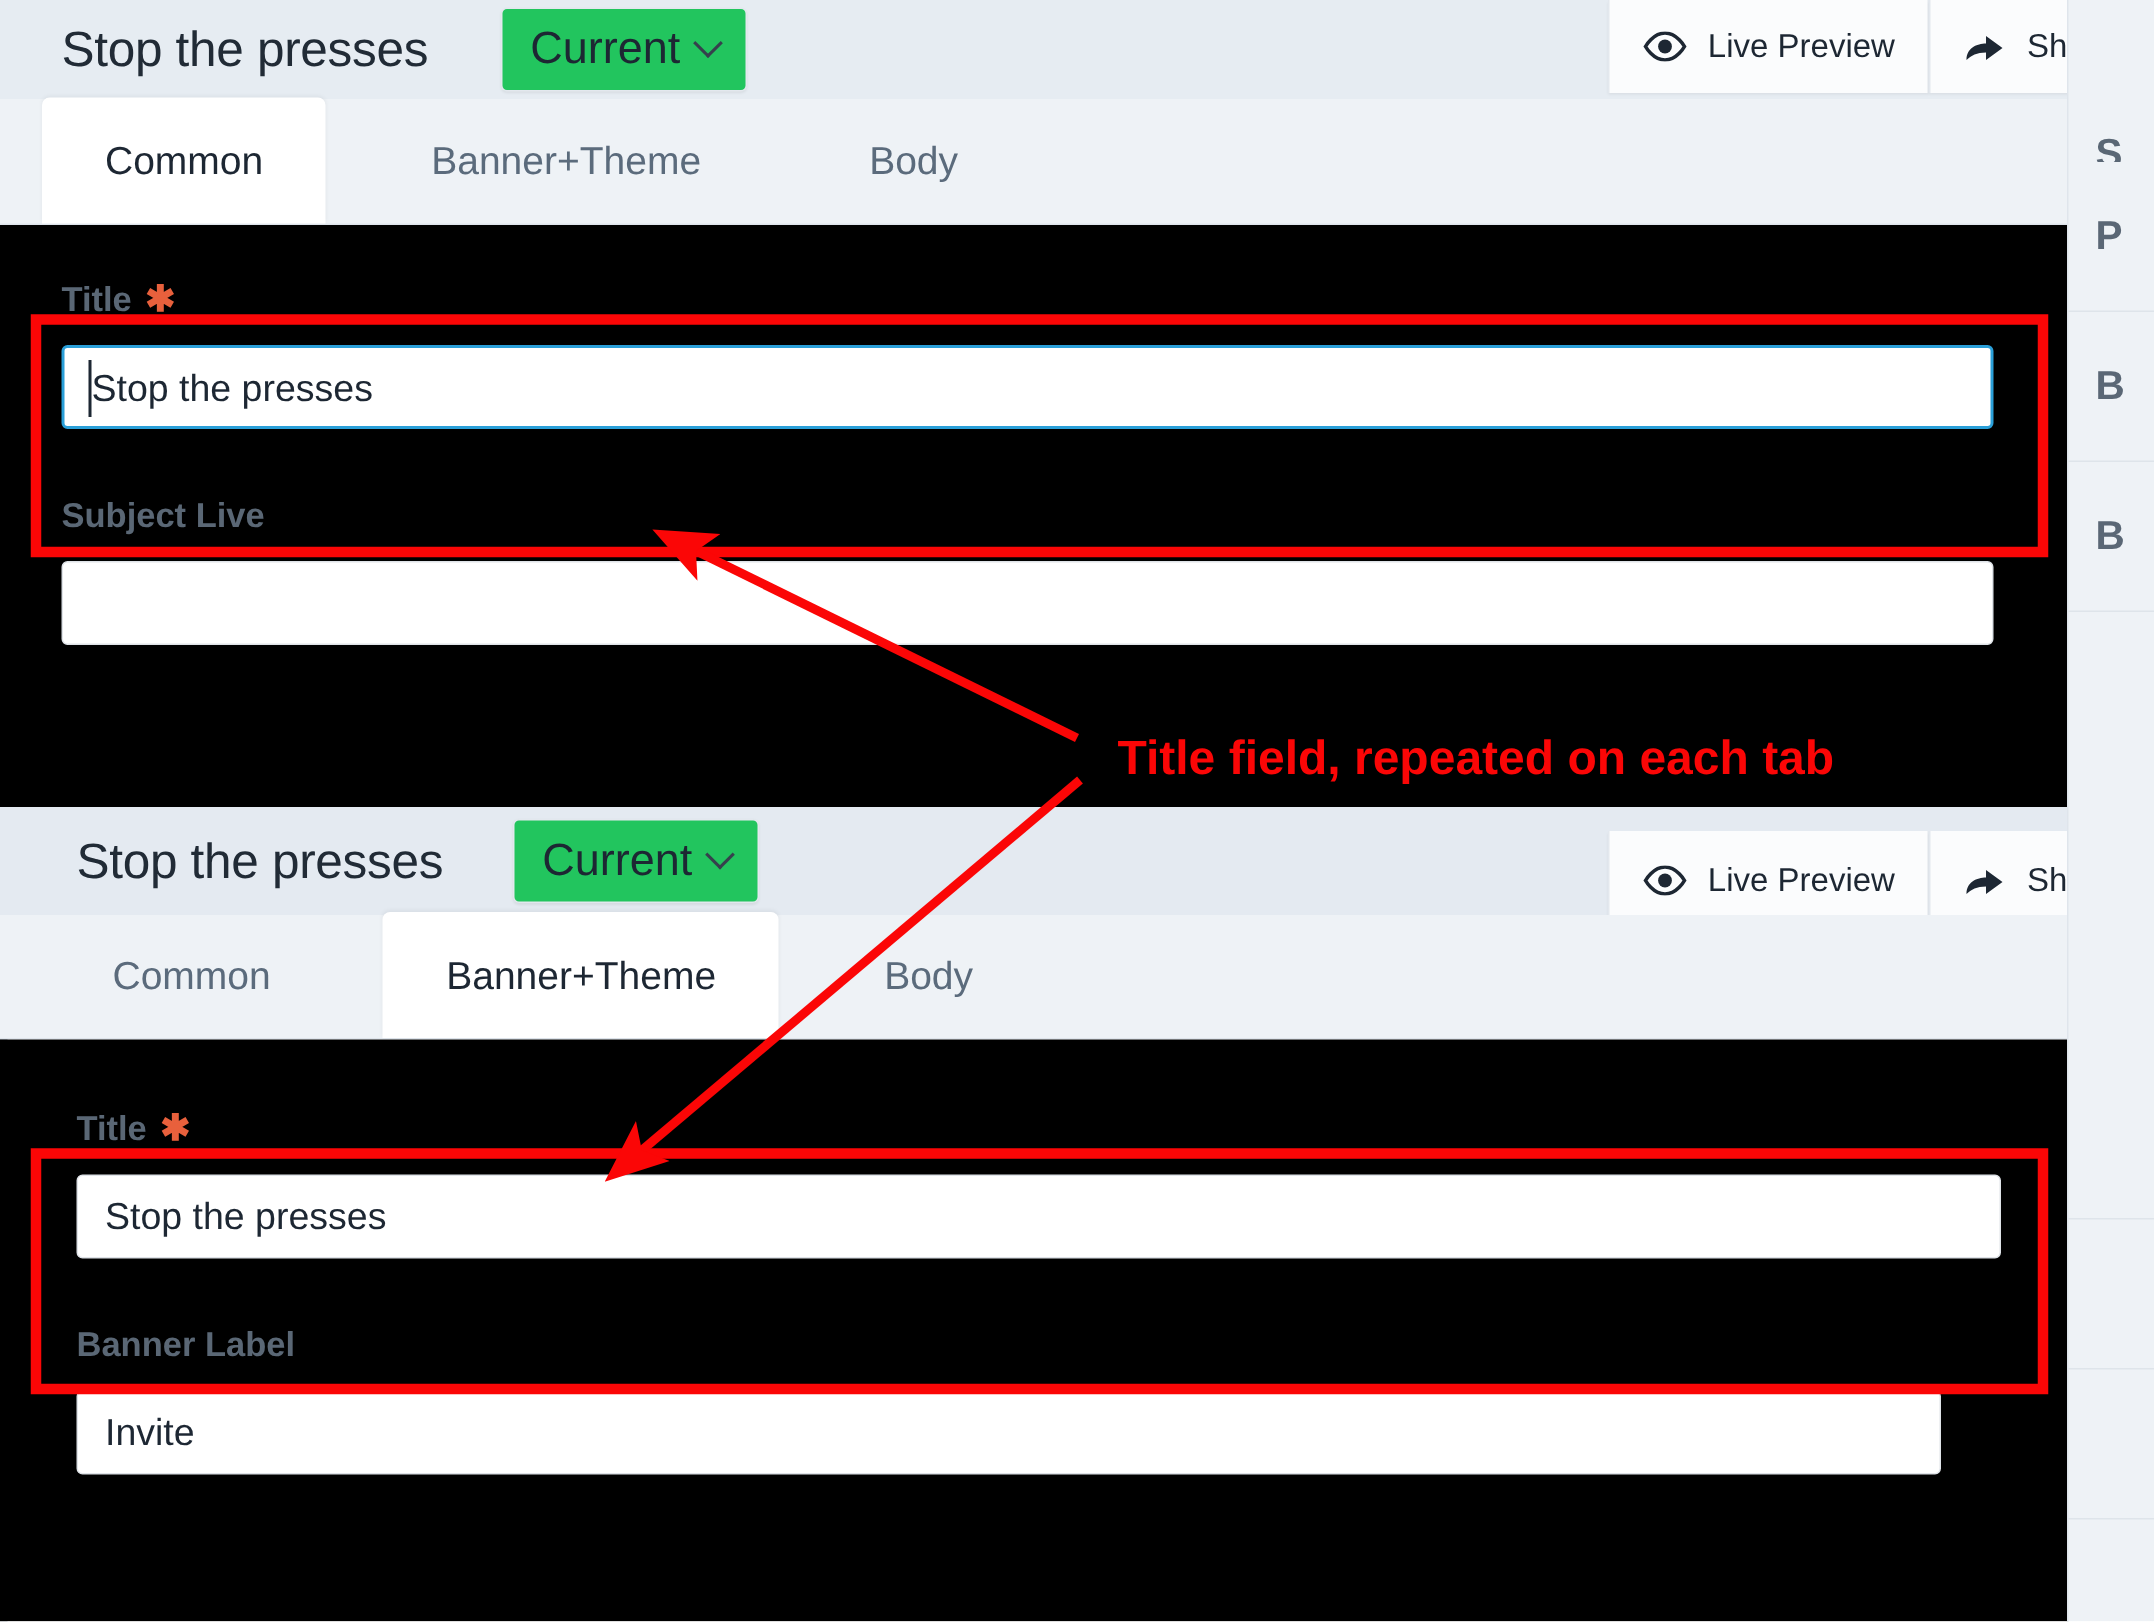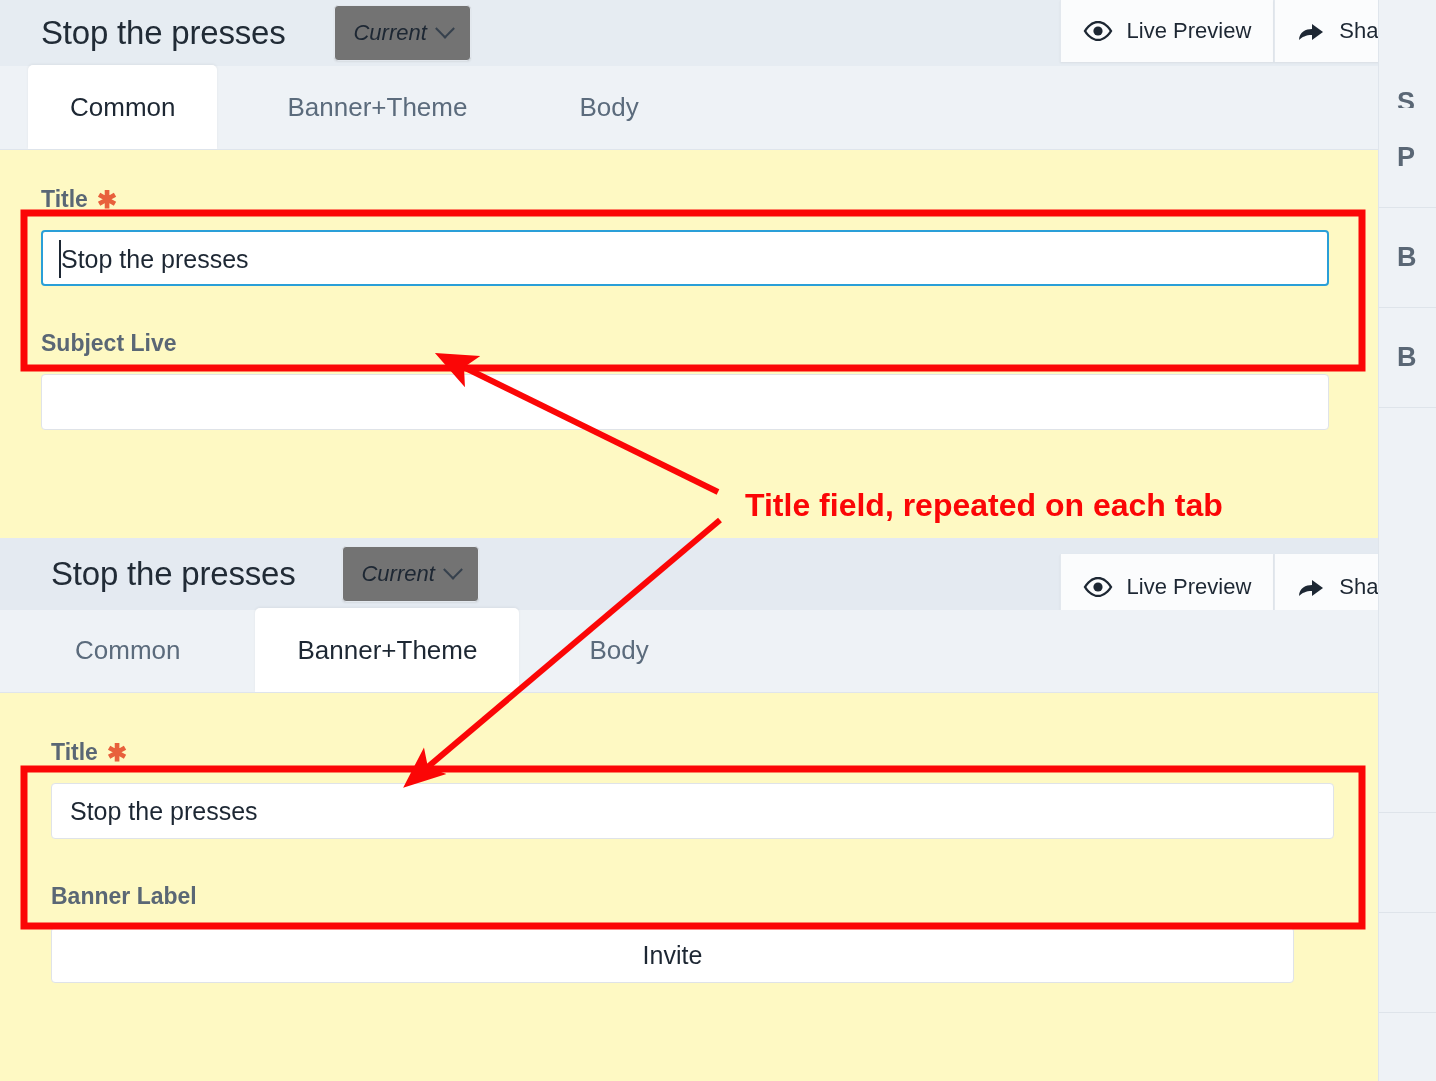--- a/index.html
+++ b/index.html
@@ -26,42 +26,41 @@
 
   .doc-title {
     font-size: 33px;
     color: #212b36;
     font-weight: 400;
     white-space: nowrap;
     letter-spacing: -0.2px;
   }
 
   .version-btn {
-    background: #737373;
+    background: #22c55e;
     border: 1px solid #e3e8ee;
     border-radius: 4px;
     box-shadow: 0 1px 2px rgba(0,0,0,0.07);
     height: 56px;
     display: flex;
     align-items: center;
     gap: 11px;
     padding: 0 18px;
-    font-size: 22px;
+    font-size: 30px;
     color: #1d2733;
     cursor: pointer;
-    font-style: italic;
   }
   .chev {
     width: 14px; height: 14px;
     border-right: 2.2px solid #36414d;
     border-bottom: 2.2px solid #36414d;
     transform: rotate(45deg) translate(-3px,-3px);
   }
 
-  .hdr-actions { position: absolute; right: 16px; top: 0; display: flex; height: 62px; justify-content: flex-end; }
+  .hdr-actions { position: absolute; right: 4px; top: 0; display: flex; height: 62px; justify-content: flex-end; }
   .hdr-btn {
     background: #fbfcfd;
     border: 1px solid #e3e8ee;
     border-bottom: none;
     border-top: none;
     display: flex;
     align-items: center;
     gap: 14px;
     padding: 0 22px;
     font-size: 22px;
@@ -94,21 +93,21 @@
   }
   .tab.active {
     background: #ffffff;
     color: #1d2733;
     border-top-left-radius: 5px;
     border-top-right-radius: 5px;
     box-shadow: 0 -1px 3px rgba(0,0,0,0.05);
   }
 
   
-  .form-area { position: relative; background: #fef9c3; }
+  .form-area { position: relative; background: #000000; }
 
   .field { padding: 0 0 0 41px; }
   .field-label {
     font-size: 23px;
     font-weight: bold;
     color: #5a6775;
     display: flex;
     align-items: center;
     gap: 9px;
   }
@@ -304,21 +303,21 @@
       <div class="field" style="padding-top:46px; padding-left:51px;">
         <div class="field-label">
           <span>Title</span>
           <span class="req">✱</span>
         </div>
         <div class="txt-input" style="width:1283px; margin-top:17px;">
           <span>Stop the presses</span>
         </div>
       </div>
 
-      <div class="field" style="padding-top:44px; padding-left:51px;text-align:center;">
+      <div class="field" style="padding-top:44px; padding-left:51px;">
         <div class="field-label">
           <span>Banner Label</span>
         </div>
         <div class="txt-input" style="width:1243px; margin-top:17px;">
           <span>Invite</span>
         </div>
       </div>
     </div>
 
     <div class="right-rail" style="height:543px;">

